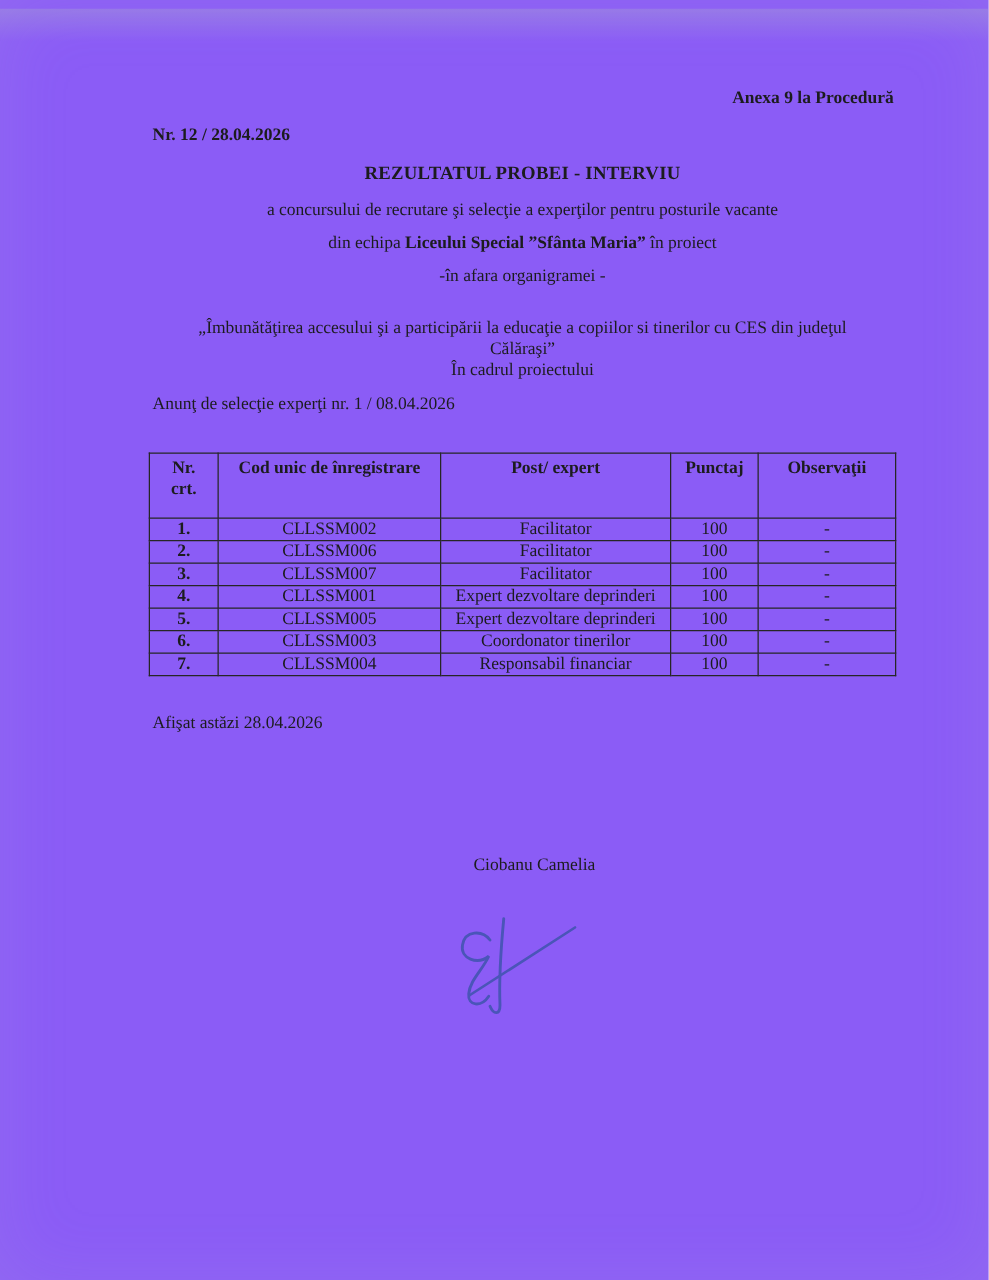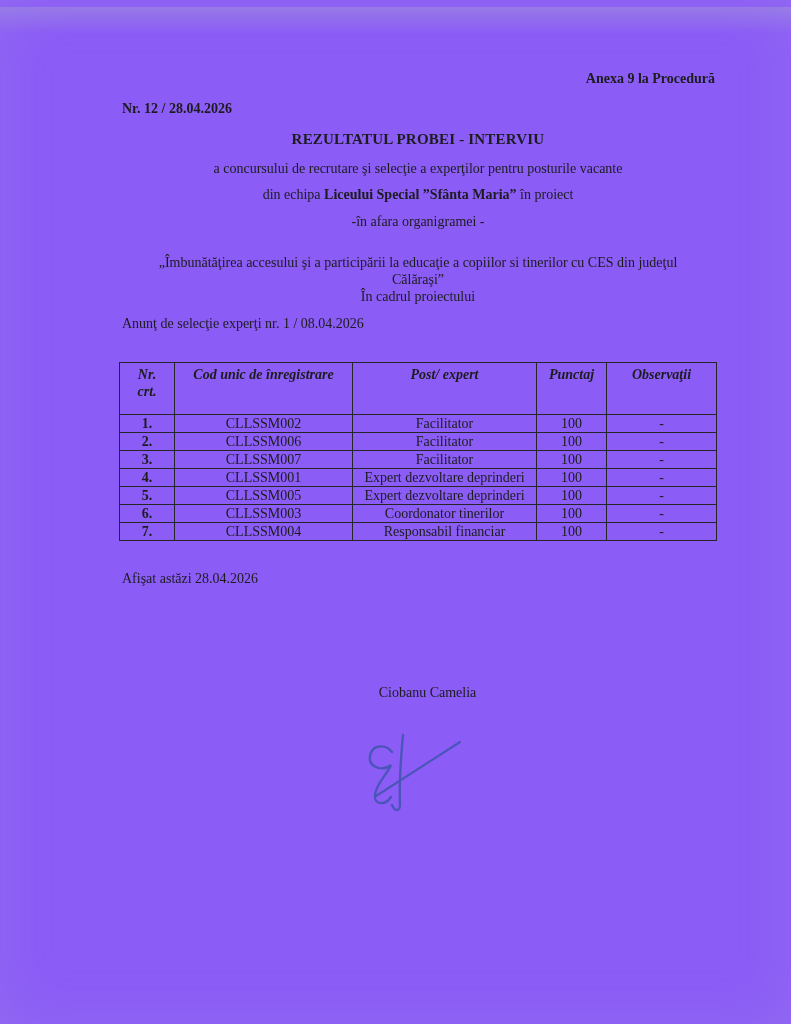--- a/index.html
+++ b/index.html
@@ -59,21 +59,20 @@
     border: 1.6px solid #262626;
     overflow: hidden;
   }
   .results-table th {
     font-weight: bold;
     vertical-align: top;
     text-align: center;
     height: 52px;
     padding-top: 3px;
     line-height: 17px;
-    font-style: italic;
   }
   .results-table th.wrap { white-space: normal; padding-left: 8px; padding-right: 8px; }
   .results-table td {
     text-align: center;
     height: 18px;
     line-height: 16px;
     padding: 0 2px;
   }
 
   .sign-block {

